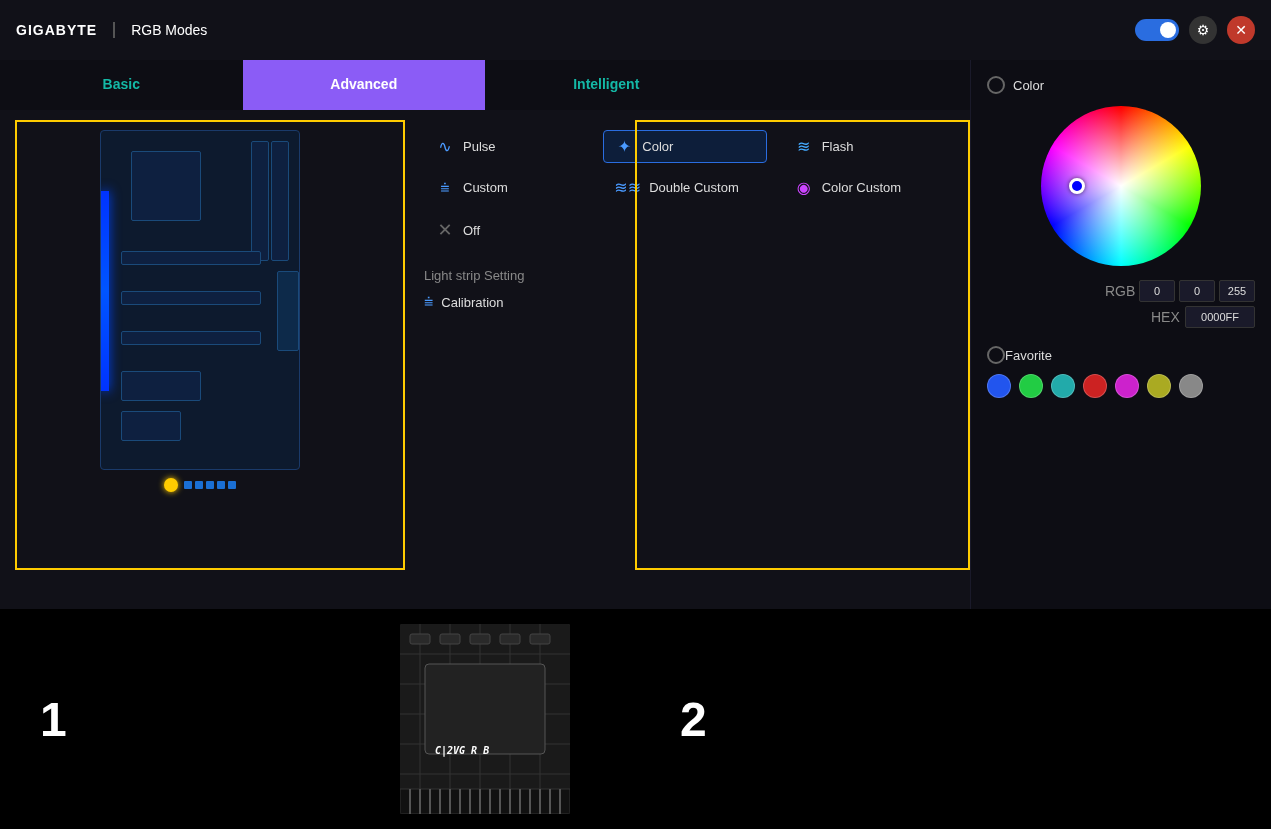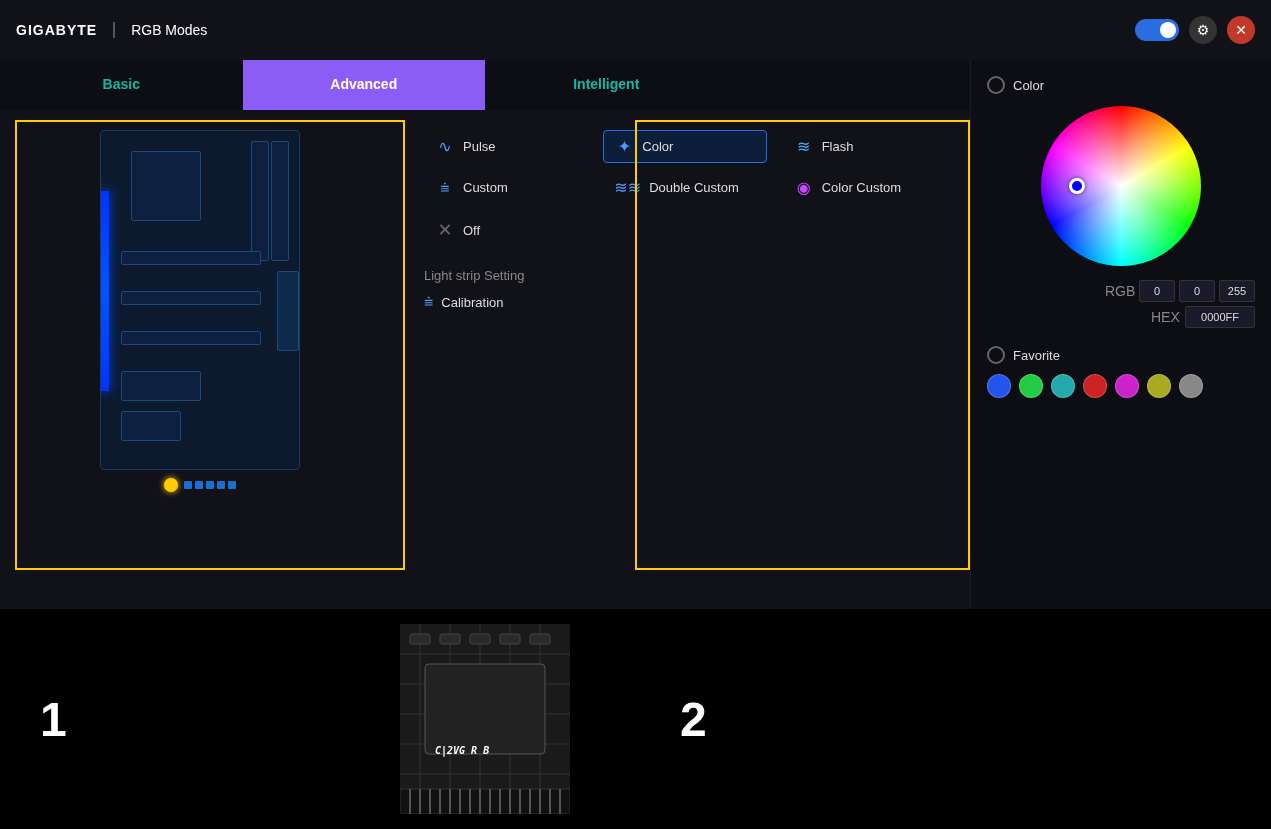--- a/index.html
+++ b/index.html
@@ -437,21 +437,21 @@
       text-align: center;
       border-radius: 2px;
     }
     #favorite-label {
       color: #ddd;
       font-size: 13px;
       align-self: flex-start;
       margin-bottom: 10px;
       display: flex;
       align-items: center;
-      gap: 8px;
+      gap: 0;
     }
     #favorite-colors {
       display: flex;
       gap: 8px;
       flex-wrap: wrap;
       align-self: flex-start;
     }
     .fav-color {
       width: 24px;
       height: 24px;

